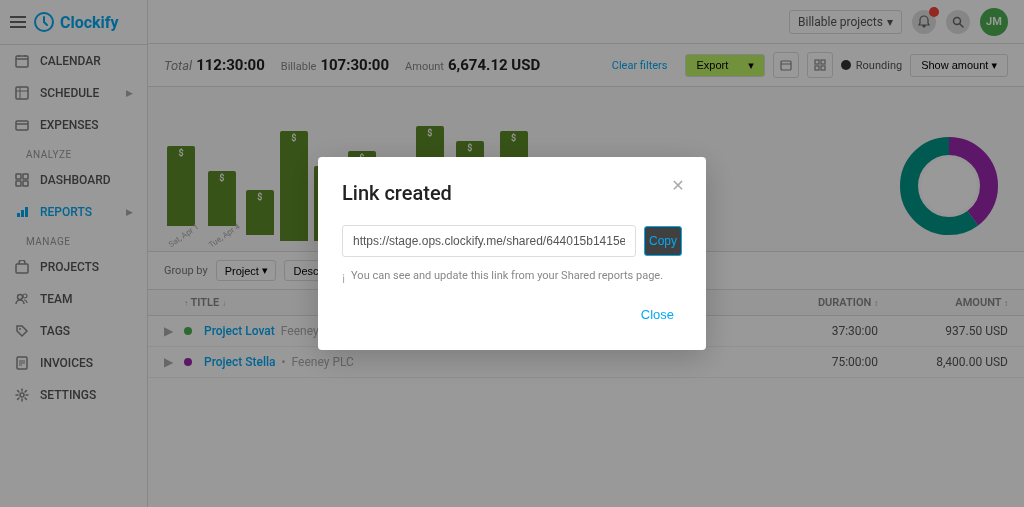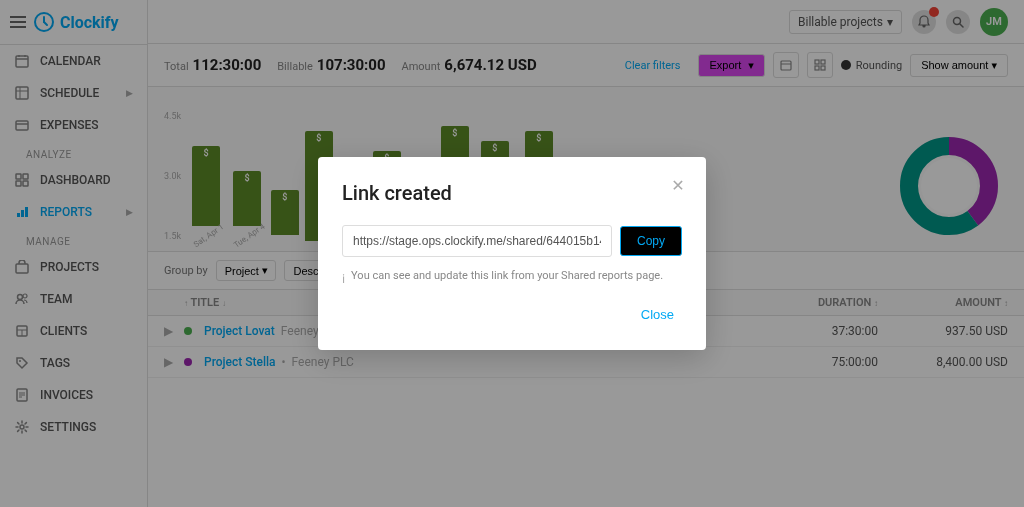--- a/index.html
+++ b/index.html
@@ -98,21 +98,21 @@
       padding: 8px 16px;
       display: flex;
       align-items: center;
       gap: 16px;
       border-bottom: 1px solid #e0e0e0;
       flex-shrink: 0;
     }
     .summary-item { display: flex; align-items: baseline; gap: 4px; font-size: 12px; color: #777; }
     .summary-value { font-weight: 700; font-size: 15px; color: #222; }
     .summary-actions { margin-left: auto; display: flex; align-items: center; gap: 8px; }
-    .btn-export { border: 1px solid #ddd; background: #d946ef; padding: 4px 10px; border-radius: 3px; font-size: 11px; cursor: pointer; display: flex; align-items: center; gap: 7px; }
+    .btn-export { border: 1px solid #ddd; background: #bef264; padding: 4px 10px; border-radius: 3px; font-size: 11px; cursor: pointer; display: flex; align-items: center; gap: 20px; }
     .rounding-label { font-size: 11px; color: #555; display: flex; align-items: center; gap: 5px; }
     .rounding-dot { width: 10px; height: 10px; border-radius: 50%; background: #333; }
     .btn-amount { border: 1px solid #ddd; background: #fff; padding: 4px 10px; border-radius: 3px; font-size: 11px; cursor: pointer; }
 
     
     .chart-area {
       background: #fafafa;
       height: 165px;
       flex-shrink: 0;
       padding: 10px 16px;
@@ -231,24 +231,24 @@
       flex: 1;
       border: 1px solid #ddd;
       border-radius: 3px;
       padding: 8px 10px;
       font-size: 12px;
       color: #555;
       background: #fff;
       outline: none;
     }
     .btn-copy {
-      background: #000000;
+      background: #404040;
       border: 1px solid #03a9f4;
       color: #03a9f4;
-      padding: 7px 16px;
+      padding: 7px 4px;
       border-radius: 3px;
       font-size: 12px;
       cursor: pointer;
       font-weight: 500;
       white-space: nowrap;
     }
     .modal-info {
       display: flex;
       align-items: flex-start;
       gap: 6px;
@@ -367,30 +367,20 @@
       <svg width="14" height="14" viewBox="0 0 14 14">
           <circle cx="5" cy="5" r="2.5" fill="none" stroke="#888" stroke-width="1.5"></circle>
           <path d="M1 12c0-2.2 1.8-4 4-4s4 1.8 4 4" fill="none" stroke="#888" stroke-width="1.5"></path>
           <circle cx="10" cy="4" r="2" fill="none" stroke="#888" stroke-width="1.2"></circle>
           <path d="M12 11c0-1.7-1.3-3-3-3" fill="none" stroke="#888" stroke-width="1.2"></path>
         </svg>
     </div>
     <span>TEAM</span>
   </div>
 
-  <div class="sidebar-item">
-    <div class="sidebar-icon">
-      <svg width="14" height="14" viewBox="0 0 14 14">
-          <rect x="2" y="2" width="10" height="10" rx="1" fill="none" stroke="#888" stroke-width="1.5"></rect>
-          <line x1="2" y1="6" x2="12" y2="6" stroke="#888" stroke-width="1"></line>
-          <line x1="7" y1="6" x2="7" y2="12" stroke="#888" stroke-width="1"></line>
-        </svg>
-    </div>
-    <span>CLIENTS</span>
-  </div>
 
   <div class="sidebar-item">
     <div class="sidebar-icon">
       <svg width="14" height="14" viewBox="0 0 14 14">
           <path d="M2 2h5l5 5-5 5L2 7z" fill="none" stroke="#888" stroke-width="1.5"></path>
           <circle cx="5" cy="5" r="1" fill="#888"></circle>
         </svg>
     </div>
     <span>TAGS</span>
   </div>
@@ -437,21 +427,21 @@
           <line x1="7.5" y1="7.5" x2="11" y2="11" stroke="#666" stroke-width="1.5" stroke-linecap="round"></line>
         </svg>
     </div>
     <div class="topbar-avatar">
       <span>JM</span>
     </div>
   </div>
 
   <div class="summary-bar" style="position:relative;">
     <div class="summary-item">
-      <span style="font-size:11px;color:#888;">Total</span>
+      <span style="font-size:13px;color:#888;font-style:italic;">Total</span>
       <span class="summary-value">112:30:00</span>
     </div>
     <div class="summary-item">
       <span style="font-size:11px;color:#888;">Billable</span>
       <span class="summary-value">107:30:00</span>
     </div>
     <div class="summary-item">
       <span style="font-size:11px;color:#888;">Amount</span>
       <span class="summary-value">6,674.12 USD</span>
     </div>
@@ -480,25 +470,20 @@
         <span>Rounding</span>
       </div>
       <button class="btn-amount">
         <span>Show amount</span>
         <span> ▾</span>
       </button>
     </div>
   </div>
 
   <div class="chart-area">
-    <div class="chart-y-labels">
-      <span class="chart-y-label">4.5k</span>
-      <span class="chart-y-label">3.0k</span>
-      <span class="chart-y-label">1.5k</span>
-    </div>
     <div class="chart-bars">
       <div class="chart-bar-group">
         <div class="chart-bar" style="height:80px;background:#5d8a27;">
           <span class="chart-bar-label">$</span>
         </div>
         <div style="font-size:8px;color:#aaa;transform:rotate(-35deg);transform-origin:top center;margin-top:4px;white-space:nowrap;">Sat, Apr 1</div>
       </div>
       <div class="chart-bar-group">
         <div class="chart-bar" style="height:55px;background:#5d8a27;">
           <span class="chart-bar-label">$</span>

